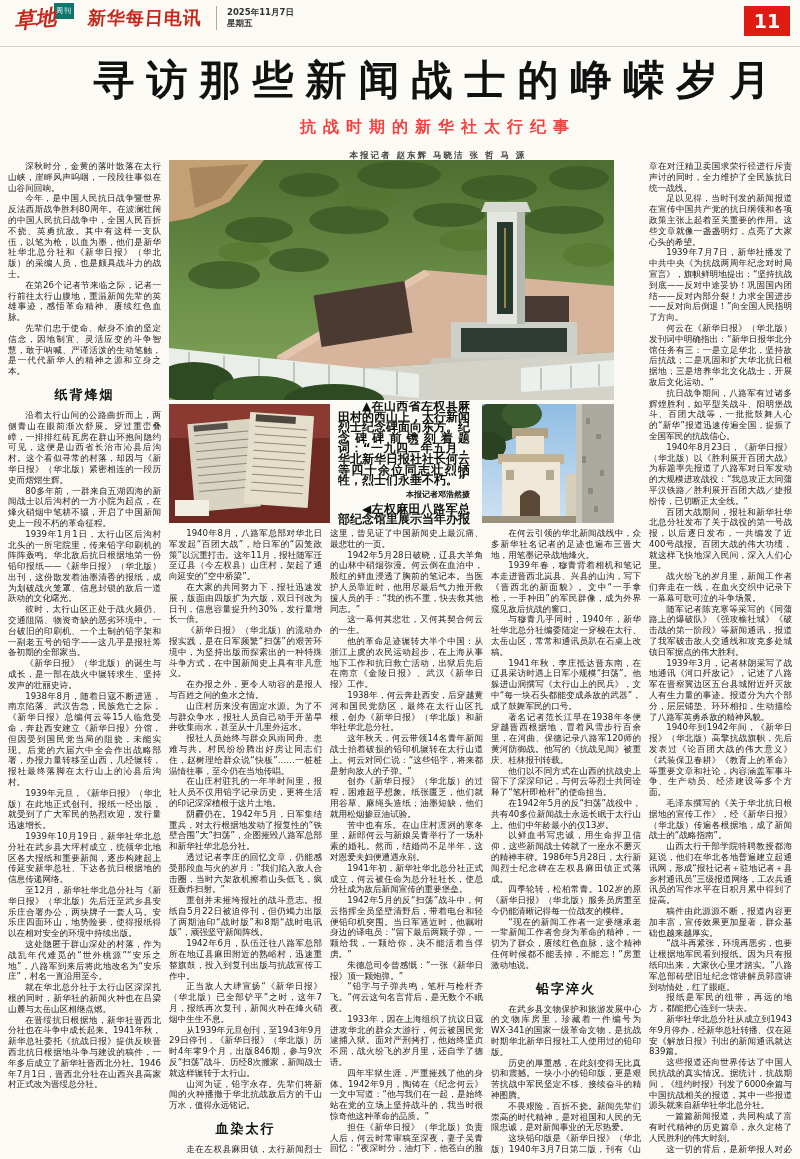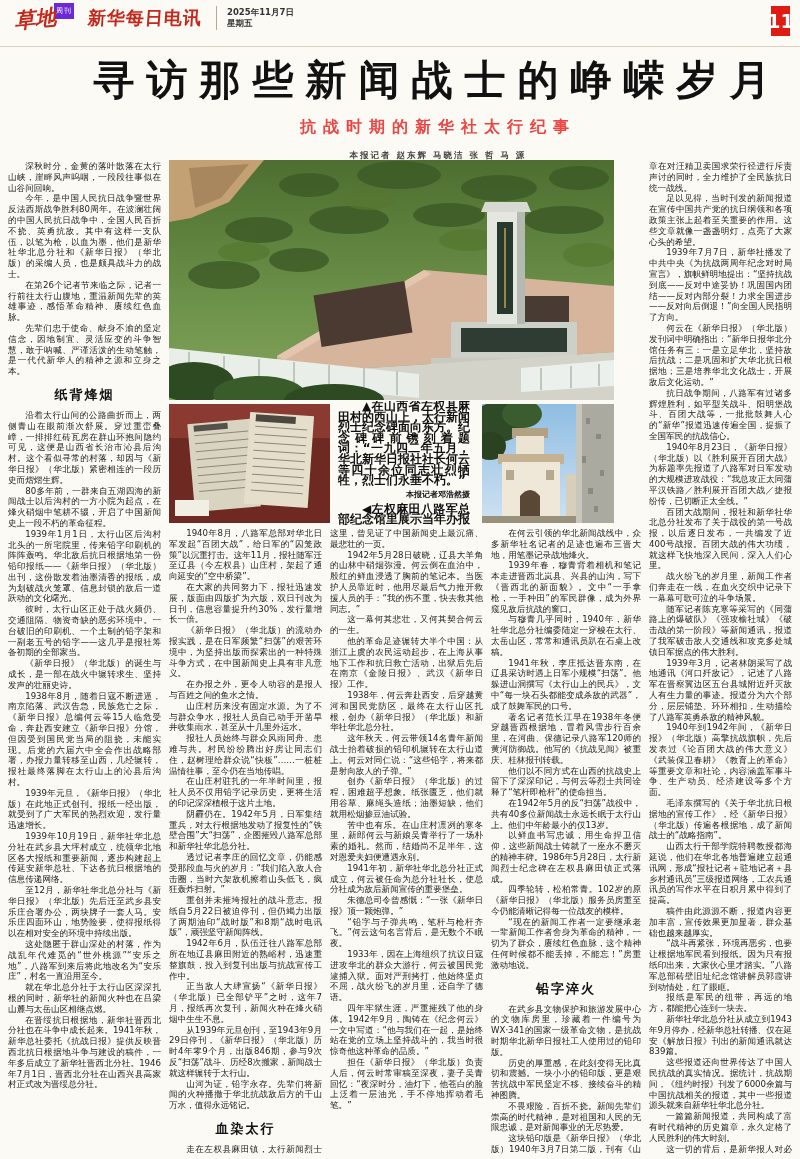--- a/index.html
+++ b/index.html
@@ -4,30 +4,30 @@
 <style>
   html,body{margin:0;padding:0;background:#e8e4da;}
   .page{position:relative;width:800px;height:1159px;background:#fcfaf4;margin:0 auto;
         font-family:"DejaVu Sans",sans-serif;color:#1a1a1a;overflow:hidden;}
 
   
   .masthead{position:absolute;left:0;top:0;width:800px;height:46px;border-bottom:1px solid #d9cfc0;}
   .mast-left{position:absolute;left:14px;top:6px;display:flex;align-items:center;}
   .logo-script{font-family:"DejaVu Serif",serif;font-style:italic;font-weight:bold;
                font-size:21px;color:#c5281c;transform:rotate(-6deg);line-height:1;}
-  .logo-badge{background:#6d28d9;color:#fff;font-size:7px;padding:3px 2px;margin-left:-2px;
+  .logo-badge{background:#0f766e;color:#fff;font-size:7px;padding:3px 2px;margin-left:-2px;
               margin-top:-14px;letter-spacing:1px;}
   .paper-name{font-family:"DejaVu Serif",serif;font-weight:bold;font-size:18px;color:#c5281c;
               margin-left:14px;letter-spacing:1px;transform:skewX(-4deg);}
   .mast-divider{width:1px;height:24px;background:#b5aa9a;margin:0 10px 0 14px;}
   .mast-date{font-size:8.5px;line-height:11px;color:#333;font-weight:bold;}
   .mast-right{position:absolute;right:10px;top:6px;display:flex;align-items:center;}
   .section-name{font-family:"DejaVu Serif",serif;font-weight:bold;font-size:27px;color:#c5281c;
                 letter-spacing:7px;margin-right:6px;}
-  .page-badge{width:19px;height:30px;background:#e01b12;color:#fff;font-weight:bold;
+  .page-badge{width:46px;height:30px;background:#e01b12;color:#fff;font-weight:bold;
               font-size:19px;display:flex;align-items:center;justify-content:center;}
 
   
   .headline-block{position:absolute;left:0;top:58px;width:800px;text-align:center;padding-left:38px;}
   .headline{font-size:41px;font-weight:900;letter-spacing:12px;color:#111;line-height:1.1;}
   .subhead{font-size:16px;font-weight:bold;letter-spacing:7px;color:#ef4444;margin-top:14px;}
   .byline{font-size:8.5px;color:#444;margin-top:12px;letter-spacing:2px;font-weight:bold;}
 
   
   .col{position:absolute;overflow:hidden;}
@@ -280,20 +280,21 @@
   <div class="col" id="col3">
       <p class="para cont">这里，曾见证了中国新闻史上最沉痛、最悲壮的一页。</p>
       <p class="para">1942年5月28日破晓，辽县大羊角的山林中硝烟弥漫。何云倒在血泊中，殷红的鲜血浸透了胸前的笔记本。当医护人员靠近时，他用尽最后气力推开救援人员的手：“我的伤不重，快去救其他同志。”</p>
       <p class="para">这一幕何其悲壮，又何其契合何云的一生。</p>
       <p class="para">他的革命足迹辗转大半个中国：从浙江上虞的农民运动起步，在上海从事地下工作和抗日救亡活动，出狱后先后在南京《金陵日报》、武汉《新华日报》工作。</p>
       <p class="para">1938年，何云奔赴西安，后穿越黄河和国民党防区，最终在太行山区扎根，创办《新华日报》（华北版）和新华社华北总分社。</p>
       <p class="para">这年秋天，何云带领14名青年新闻战士抬着破损的铅印机辗转在太行山道上。何云对同仁说：“这些铅字，将来都是射向敌人的子弹。”</p>
       <p class="para">创办《新华日报》（华北版）的过程，困难超乎想象。纸张匮乏，他们就用谷草、麻绳头造纸；油墨短缺，他们就用松烟掺豆油试验。</p>
       <p class="para">苦中也有乐。在山庄村凛冽的寒冬里，新郎何云与新娘吴青举行了一场朴素的婚礼。然而，结婚尚不足半年，这对恩爱夫妇便遭遇永别。</p>
       <p class="para">1941年初，新华社华北总分社正式成立，何云被任命为总分社社长，使总分社成为敌后新闻宣传的重要堡垒。</p>
+      <p class="para">1942年5月的反“扫荡”战斗中，何云指挥全员坚壁清野后，带着电台和轻便铅印机突围。当日军逼近时，他嘱咐身边的译电员：“留下最后两颗子弹，一颗给我，一颗给你，决不能活着当俘虏。”</p>
       <p class="para">朱德总司令曾感慨：“一张《新华日报》顶一颗炮弹。”</p>
       <p class="para">“铅字与子弹共鸣，笔杆与枪杆齐飞。”何云这句名言背后，是无数个不眠夜。</p>
       <p class="para">1933年，因在上海组织了抗议日寇进攻华北的群众大游行，何云被国民党逮捕入狱。面对严刑拷打，他始终坚贞不屈，战火纷飞的岁月里，还自学了德语。</p>
       <p class="para">四年牢狱生涯，严重摧残了他的身体。1942年9月，陶铸在《纪念何云》一文中写道：“他与我们在一起，是始终站在党的立场上坚持战斗的，我当时很惊奇他这种革命的品质。”</p>
       <p class="para">担任《新华日报》（华北版）负责人后，何云时常审稿至深夜，妻子吴青回忆：“夜深时分，油灯下，他苍白的脸上泛着一层油光，手不停地挥动着毛笔。”</p>
     </div>
   <div class="col" id="col4">
       <p class="para">在何云引领的华北新闻战线中，众多新华社名记者的足迹也遍布三晋大地，用笔墨记录战地烽火。</p>
       <p class="para">1939年春，穆青背着相机和笔记本走进晋西北岚县、兴县的山沟，写下《晋西北的新面貌》。文中“一手拿枪，一手种田”的军民群像，成为外界窥见敌后抗战的窗口。</p>
       <p class="para">与穆青几乎同时，1940年，新华社华北总分社编委陆定一穿梭在太行、太岳山区，常常和通讯员趴在石桌上改稿。</p>

